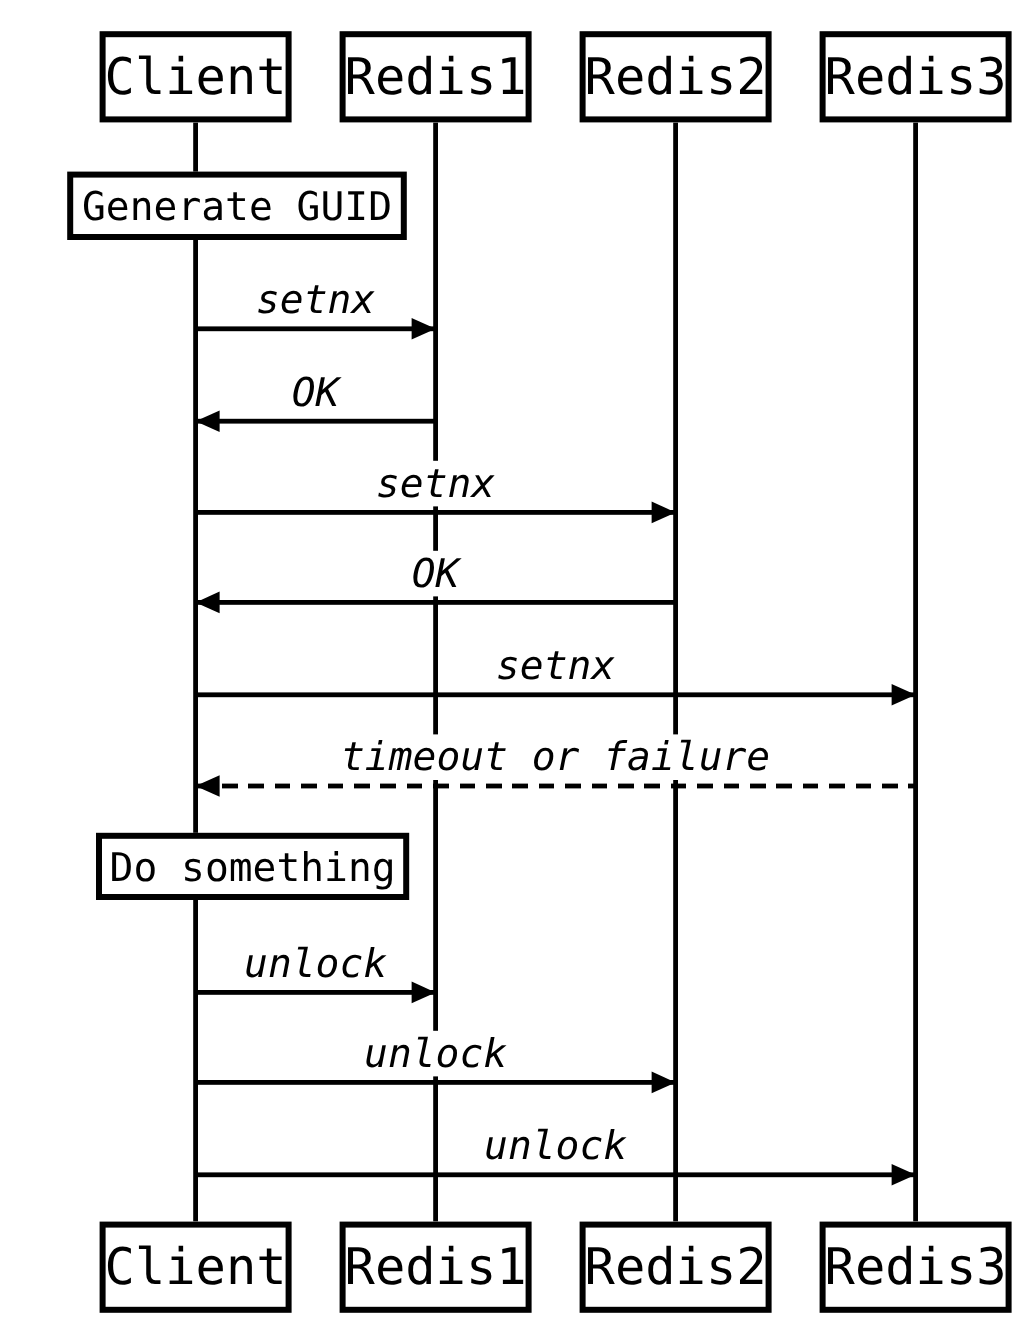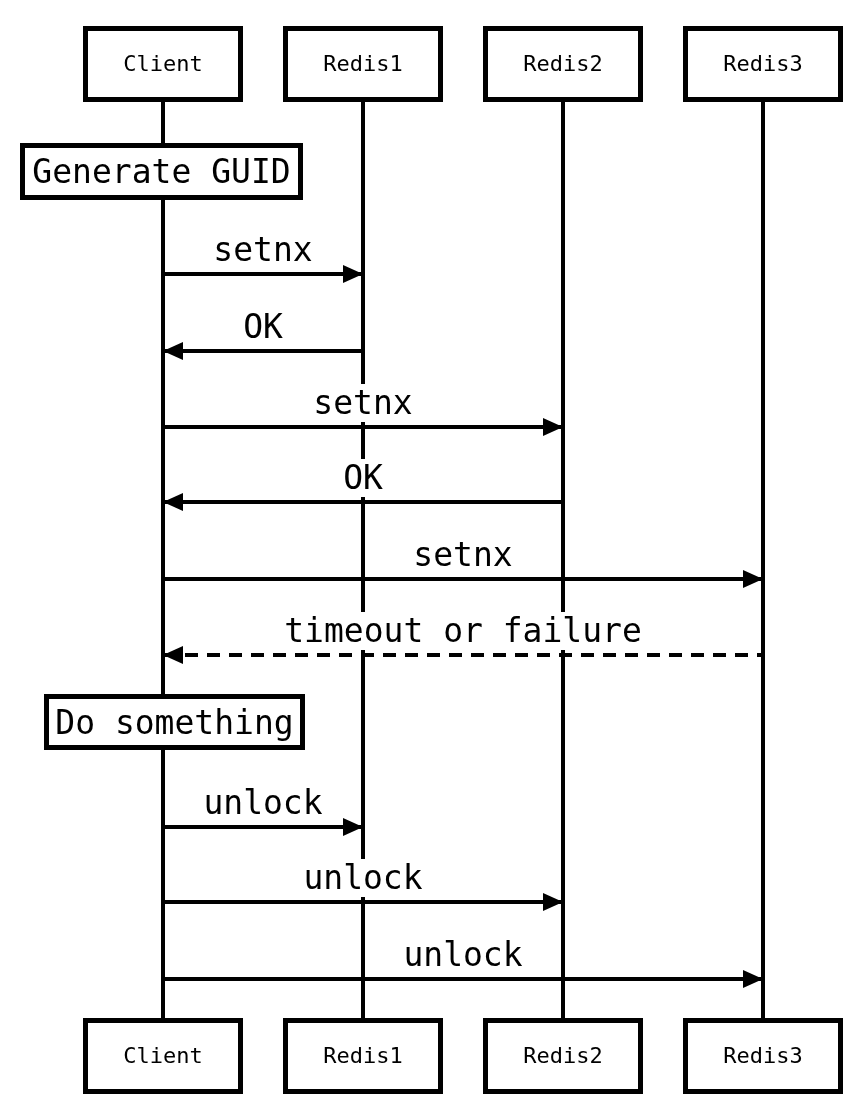--- a/index.html
+++ b/index.html
@@ -26,41 +26,43 @@
     width: 160px;
     height: 76px;
     box-sizing: border-box;
     border: 5px solid var(--line-color, #000000);
     background: var(--bg-color, #ffffff);
     display: flex;
     align-items: center;
     justify-content: center;
   }
   .actor-label {
-    font-size: 22px;
+    font-size: 42px;
     line-height: 1;
     white-space: nowrap;
   }
   .note-box {
     position: absolute;
     box-sizing: border-box;
     border: 5px solid var(--line-color, #000000);
     background: var(--bg-color, #ffffff);
     display: flex;
     align-items: center;
     justify-content: center;
+    margin-left: 36px;
   }
   .note-label {
     font-size: 33px;
     line-height: 1;
     white-space: nowrap;
   }
   .message {
     position: absolute;
     height: 52px;
+    font-style: italic;
   }
   .message-label {
     position: absolute;
     bottom: 7px;
     left: 50%;
     transform: translateX(-50%);
     background: var(--bg-color, #ffffff);
     padding: 0 8px;
     font-size: 33px;
     line-height: 1.15;

